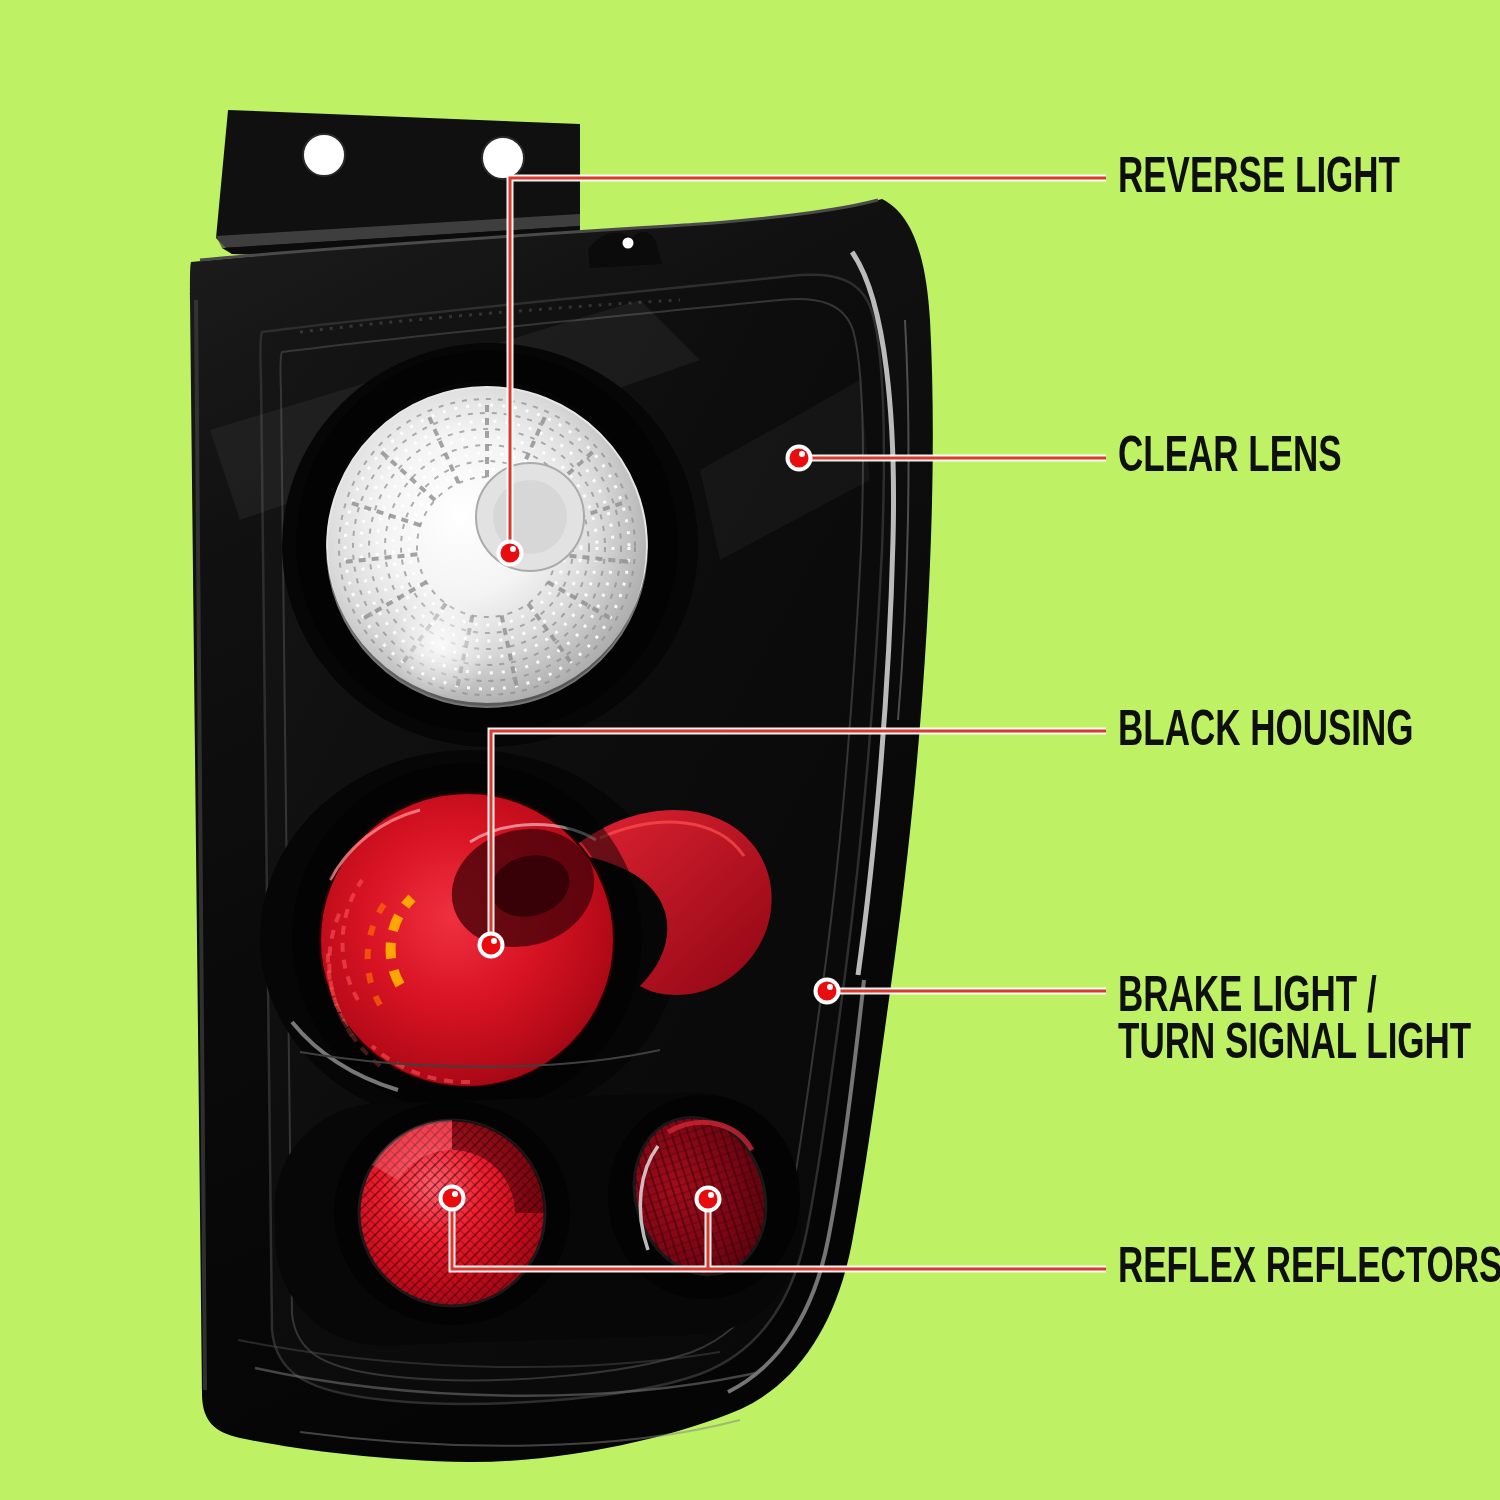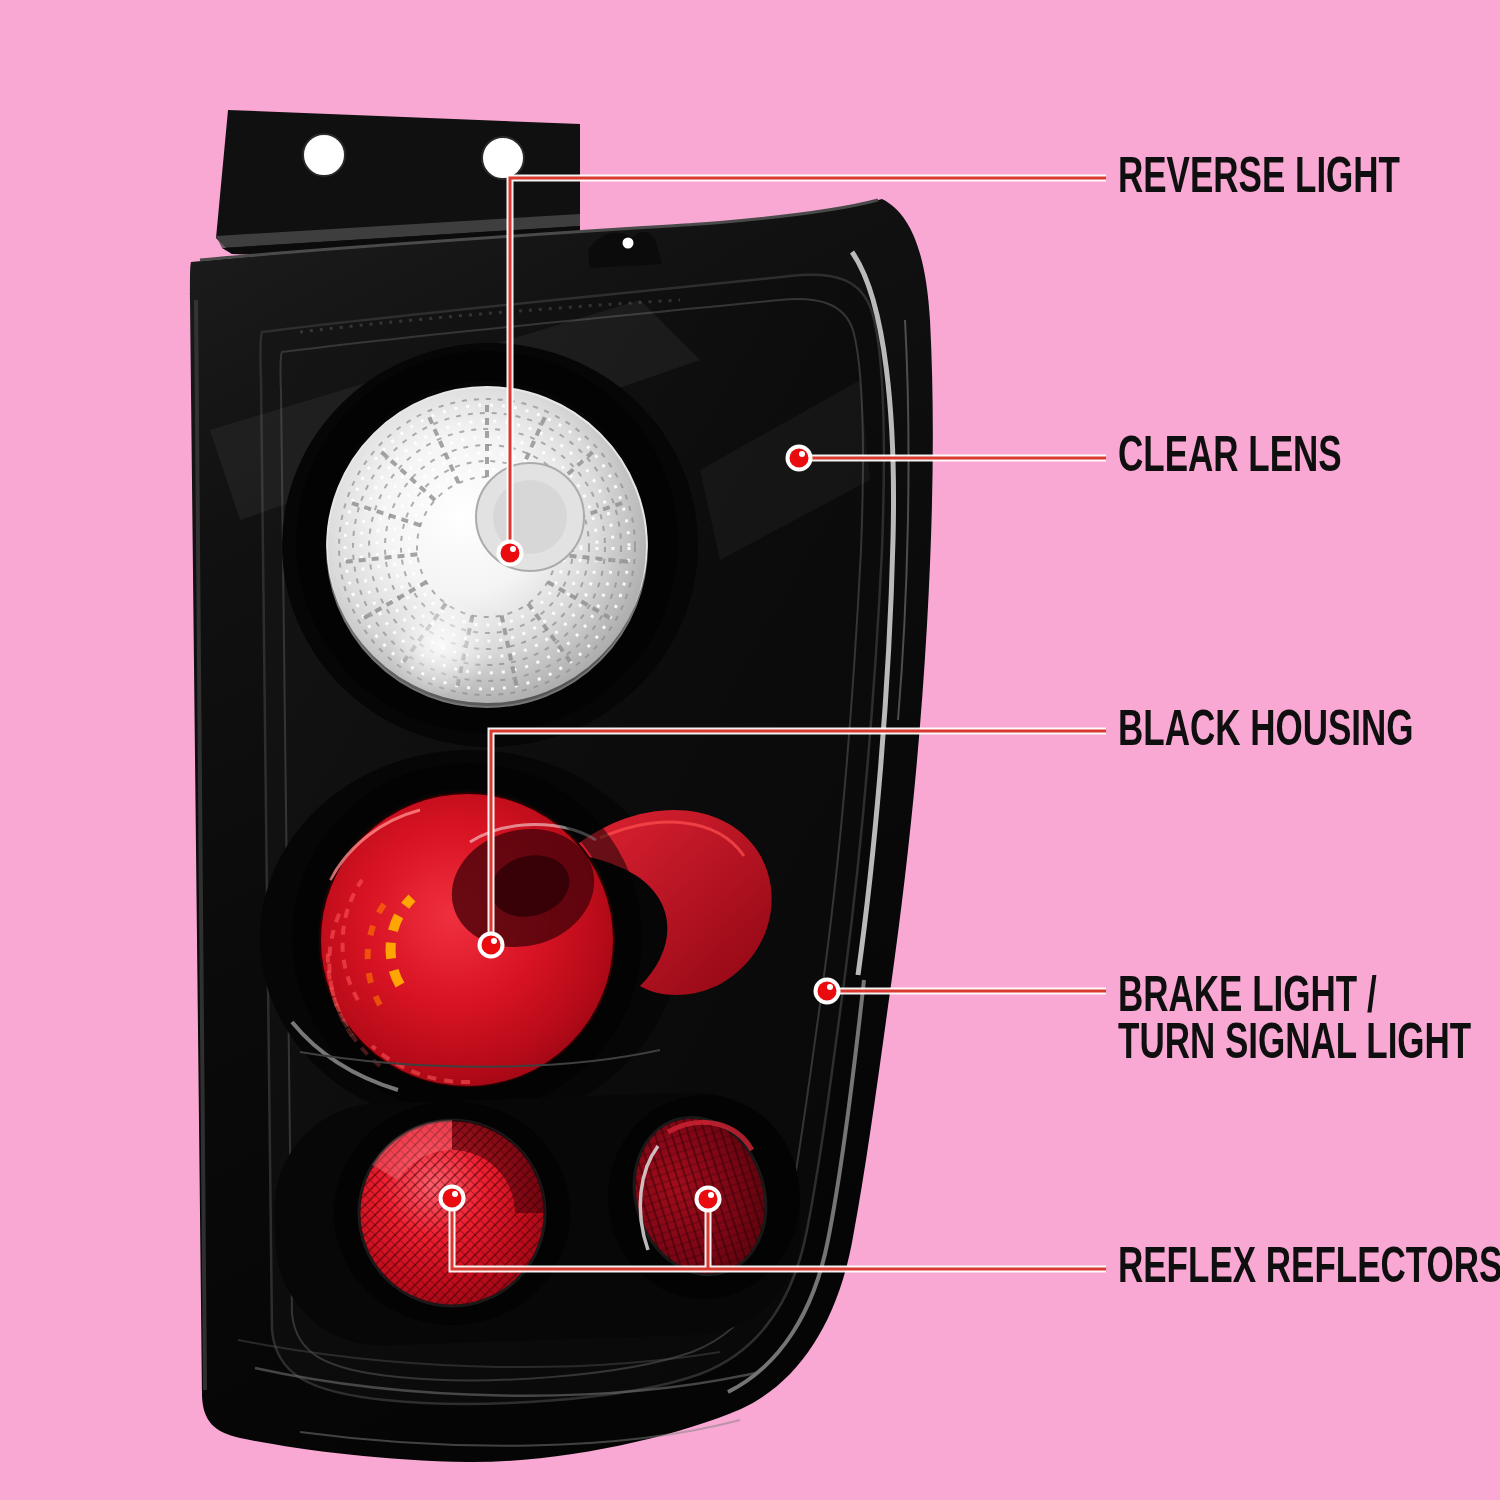--- a/index.html
+++ b/index.html
@@ -1,16 +1,16 @@
 <!DOCTYPE html>
 <html><head>
 <meta charset="utf-8">
 <style>
   html,body{margin:0;padding:0;background:#fff;}
-  #stage{position:relative;width:1500px;height:1500px;background:#f9a8d4;overflow:hidden;
+  #stage{position:relative;width:1500px;height:1500px;background:#bef264;overflow:hidden;
          font-family:"Liberation Sans", sans-serif;}
   #art{position:absolute;left:0;top:0;}
   .callout-label{position:absolute;left:1118px;color:#0f0f0f;font-weight:700;
     font-size:50px;line-height:47px;letter-spacing:0px;white-space:nowrap;
     transform:scaleX(0.70);transform-origin:left top;}
   .callout-label span{display:block;}
 </style>
 </head>
 <body>
 

